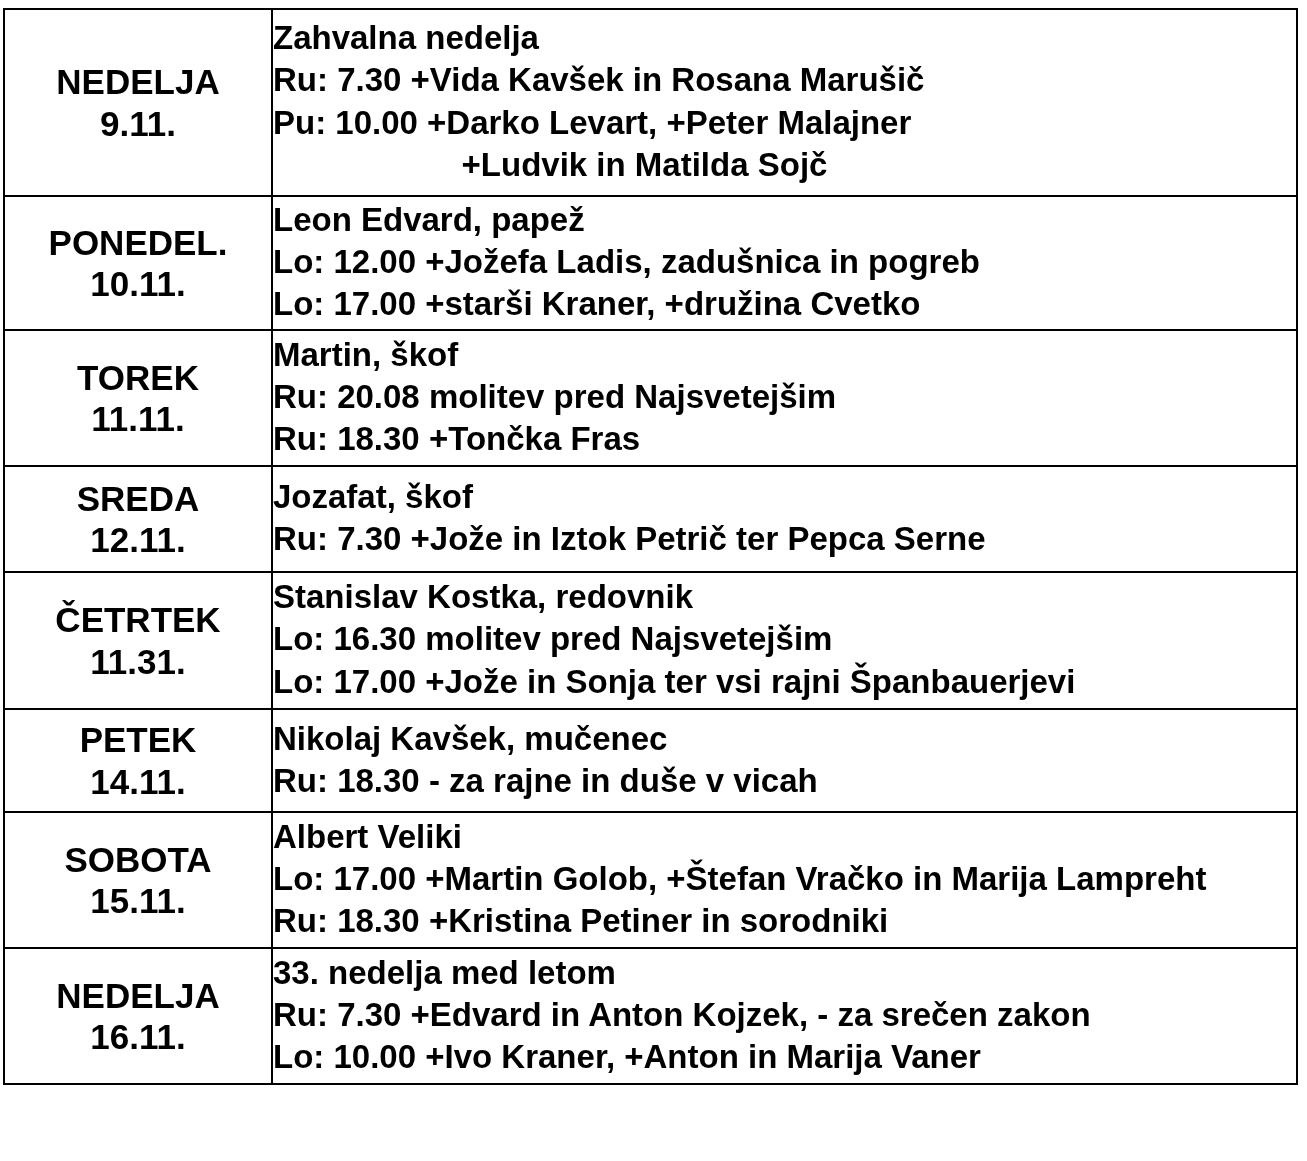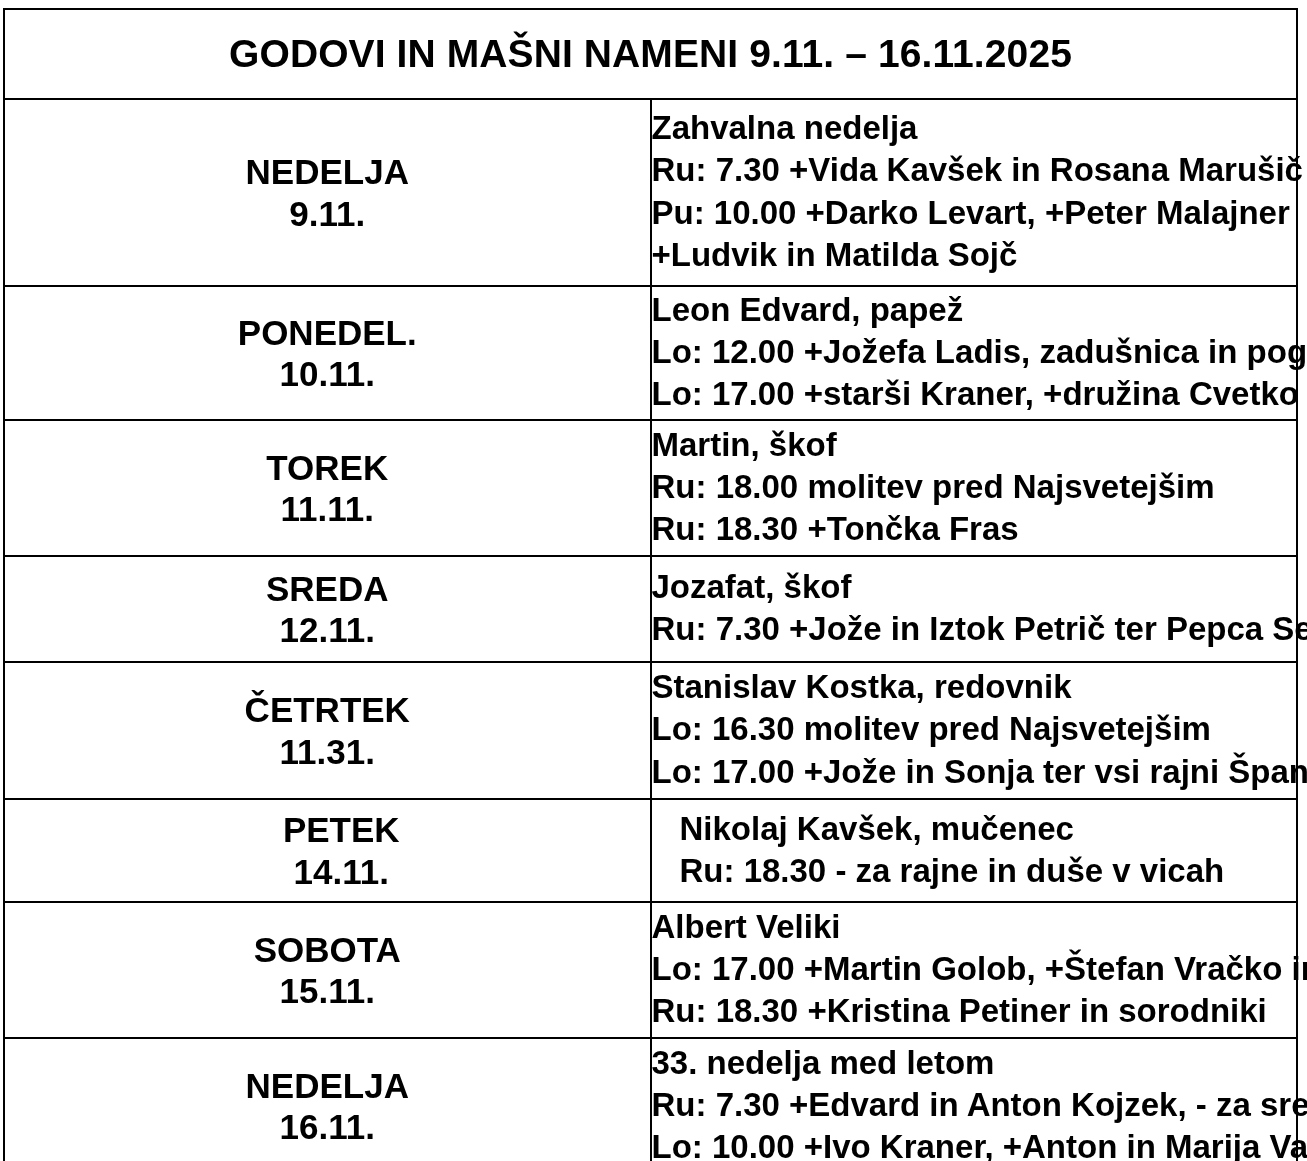--- a/index.html
+++ b/index.html
@@ -95,35 +95,30 @@
     padding-right: 280px;
   }
 
   
   tr.r0 td { height: 88px; }
   tr.r1 td { height: 185px; }
   tr.r2 td { height: 132px; }
   tr.r3 td { height: 134px; }
   tr.r4 td { height: 104px; }
   tr.r5 td { height: 135px; }
-  tr.r6 td { height: 101px; padding-left: 28px; }
+  tr.r6 td { height: 101px; }
   tr.r7 td { height: 134px; }
   tr.r8 td { height: 134px; }
 </style>
 </head>
 <body>
 
 <div class="sheet">
   <table class="schedule">
     <tbody>
-      <tr class="r0">
-        <td class="title-cell" colspan="2">
-          <div class="title-text">GODOVI IN MAŠNI NAMENI 9.11. – 16.11.2025</div>
-        </td>
-      </tr>
     <tr class="r1">
           <td class="day-cell">
             <div class="day-name">NEDELJA</div>
             <div class="day-date">9.11.</div>
           </td>
           <td class="content-cell">
             <div class="feast">Zahvalna nedelja</div>
             <div class="mass-line">Ru: 7.30 +Vida Kavšek in Rosana Marušič</div>
             <div class="mass-line">Pu: 10.00 +Darko Levart, +Peter Malajner</div>
             <div class="mass-line indented">+Ludvik in Matilda Sojč</div>
@@ -140,21 +135,21 @@
             <div class="mass-line">Lo: 17.00 +starši Kraner, +družina Cvetko</div>
           </td>
         </tr>
         <tr class="r3">
           <td class="day-cell">
             <div class="day-name">TOREK</div>
             <div class="day-date">11.11.</div>
           </td>
           <td class="content-cell">
             <div class="feast">Martin, škof</div>
-            <div class="mass-line">Ru: 18.00 molitev pred Najsvetejšim</div>
+            <div class="mass-line">Ru: 20.08 molitev pred Najsvetejšim</div>
             <div class="mass-line">Ru: 18.30 +Tončka Fras</div>
           </td>
         </tr>
         <tr class="r4">
           <td class="day-cell">
             <div class="day-name">SREDA</div>
             <div class="day-date">12.11.</div>
           </td>
           <td class="content-cell">
             <div class="feast">Jozafat, škof</div>

